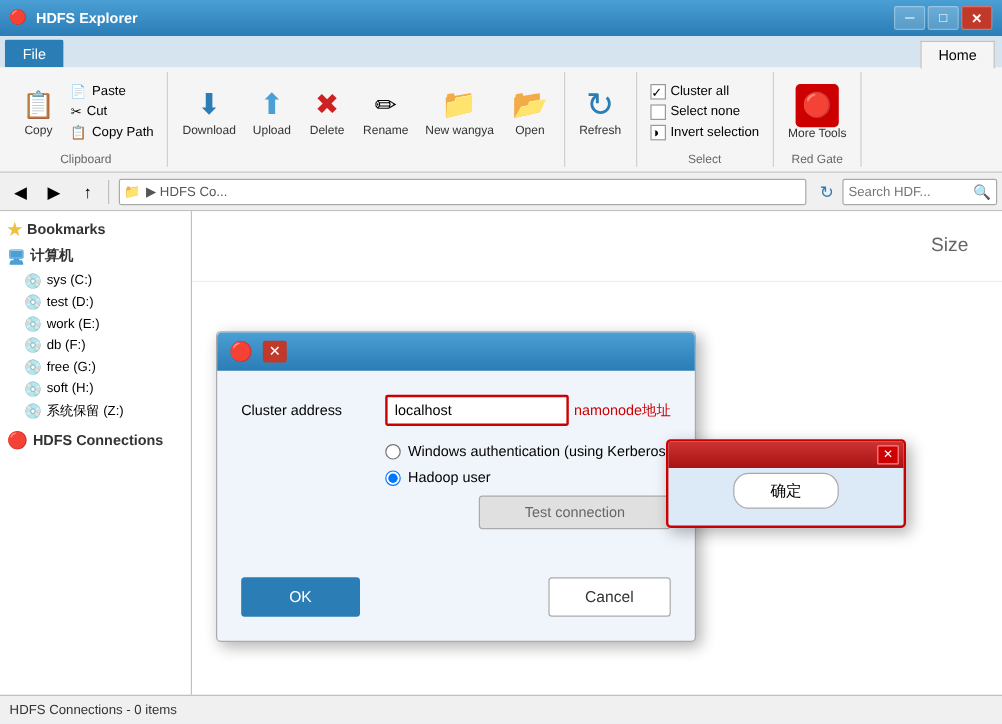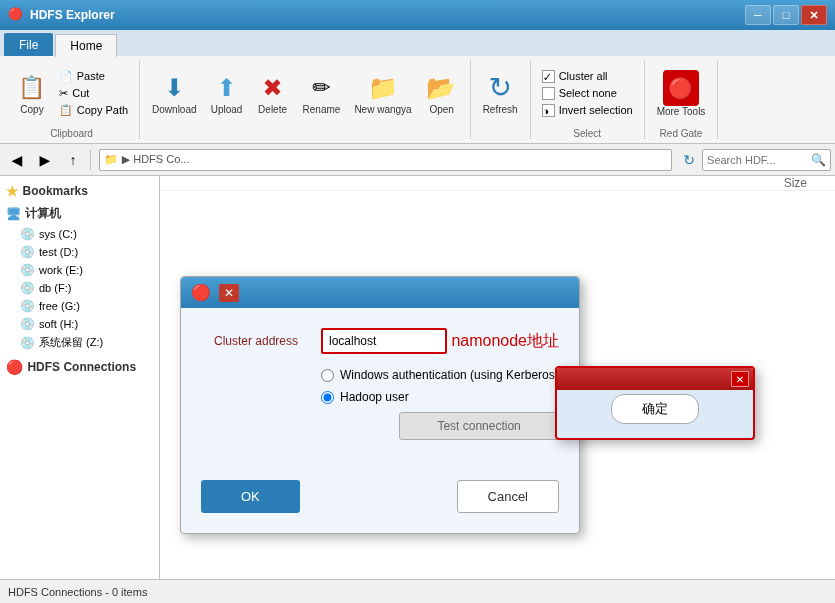--- a/index.html
+++ b/index.html
@@ -30,20 +30,21 @@
       display: flex; align-items: center; justify-content: center;
       border-radius: 2px;
     }
     .title-bar-btn.close { background: #c0392b; }
     .ribbon-tabs {
       display: flex;
       height: 26px;
       align-items: flex-end;
       padding: 0 4px;
       background: #d6e4f0;
+      justify-content: space-between;
     }
     .ribbon-tab {
       padding: 4px 14px;
       font-size: 12px;
       cursor: pointer;
       border: 1px solid transparent;
       border-bottom: none;
       margin-right: 2px;
     }
     .ribbon-tab.active {
@@ -224,23 +225,23 @@
 
     
     .content-area {
       flex: 1;
       background: white;
       position: relative;
       overflow: hidden;
     }
     .content-header {
       display: flex;
-      padding: 0 8px;
+      padding: 20px 8px;
       border-bottom: 1px solid #eee;
-      font-size: 12px;
+      font-size: 16px;
       color: #666;
     }
 
     
     .status-bar {
       height: 24px;
       background: #f0f0f0;
       border-top: 1px solid #c0c0c0;
       display: flex;
       align-items: center;
@@ -292,26 +293,26 @@
     }
     .form-row {
       display: flex;
       align-items: center;
       margin-bottom: 14px;
       gap: 10px;
     }
     .form-label {
       width: 110px;
       font-size: 12px;
-      color: #7f1d1d;
-      text-align: center;
+      color: #000000;
+      text-align: left;
     }
     .form-input-annotation {
       color: #cc0000;
-      font-size: 16px;
+      font-size: 12px;
       margin-left: 4px;
     }
     .radio-row {
       display: flex;
       align-items: center;
       gap: 6px;
       margin-bottom: 8px;
       padding-left: 120px;
       font-size: 12px;
     }

